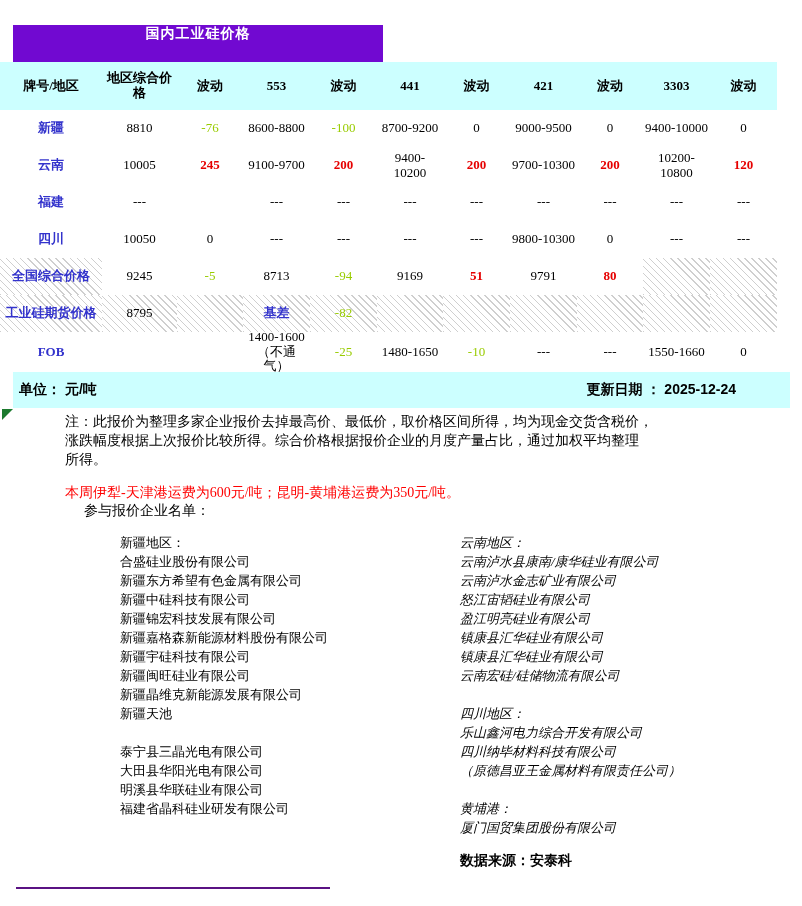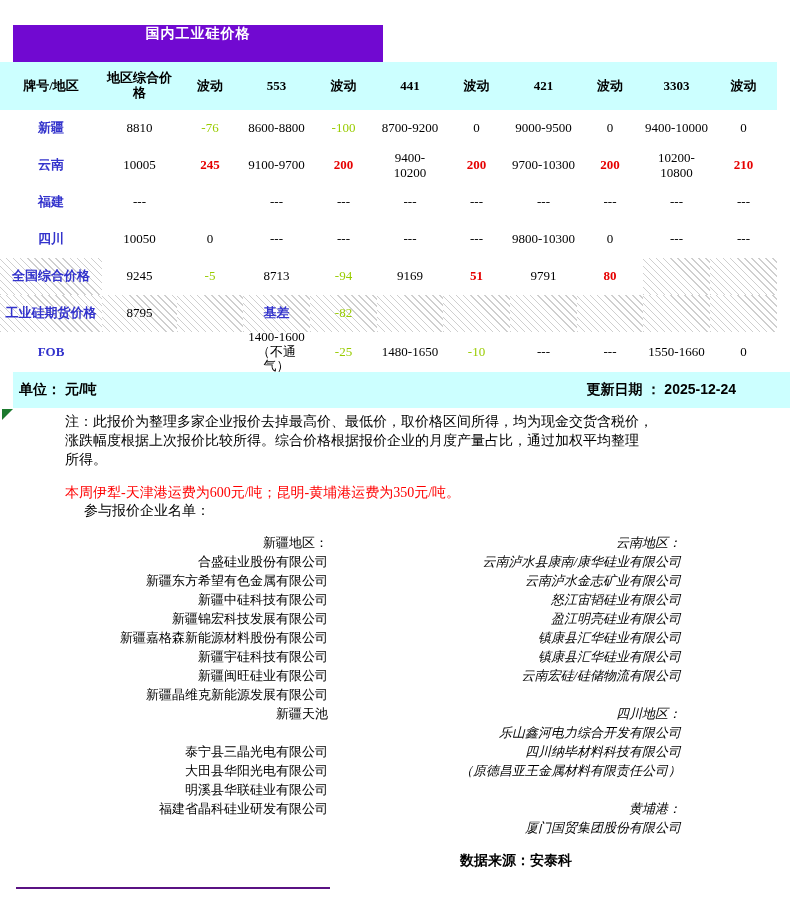--- a/index.html
+++ b/index.html
@@ -61,21 +61,21 @@
     position:absolute;left:65px;top:484px;width:700px;
     font-size:14px;color:#FF0000;line-height:18px;
   }
   .participants-heading{
     position:absolute;left:84px;top:502px;
     font-size:14px;color:#000;
   }
   
   .company-col{
     position:absolute;top:533px;
-    font-size:13px;color:#000;line-height:19px;white-space:nowrap;text-align:right;
+    font-size:13px;color:#000;line-height:19px;white-space:nowrap;
   }
   .company-col.left{left:120px;}
   .company-col.right{left:460px;font-style:italic;}
   .company-line{height:19px;}
   .data-source{
     position:absolute;left:460px;top:852px;
     font-size:14px;font-weight:bold;color:#000;
   }
   .bottom-rule{
     position:absolute;left:16px;top:887px;width:314px;height:2px;
@@ -120,21 +120,21 @@
     <div class="cell lbl">云南</div>
     <div class="cell">10005</div>
     <div class="cell pos">245</div>
     <div class="cell">9100-9700</div>
     <div class="cell pos">200</div>
     <div class="cell">9400-10200</div>
     <div class="cell pos">200</div>
     <div class="cell">9700-10300</div>
     <div class="cell pos">200</div>
     <div class="cell">10200-10800</div>
-    <div class="cell pos">210</div>
+    <div class="cell pos">120</div>
 
     <div class="cell lbl">福建</div>
     <div class="cell">---</div>
     <div class="cell"></div>
     <div class="cell">---</div>
     <div class="cell">---</div>
     <div class="cell">---</div>
     <div class="cell">---</div>
     <div class="cell">---</div>
     <div class="cell">---</div>

